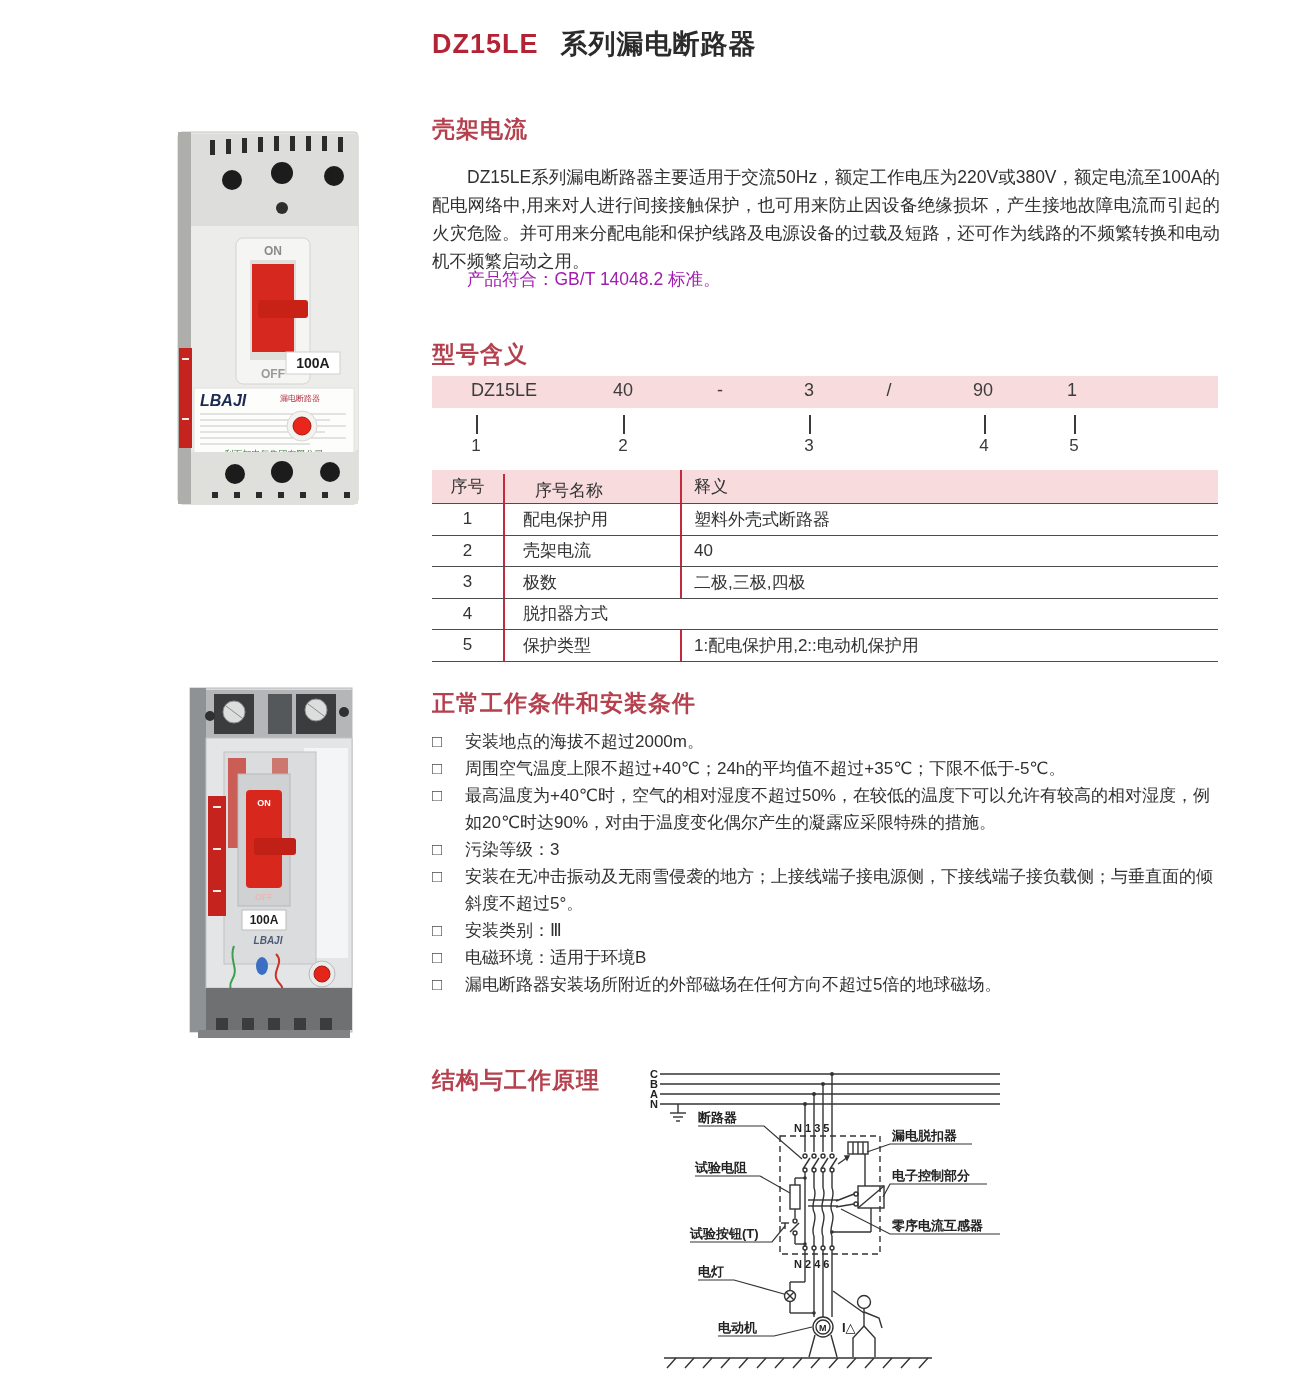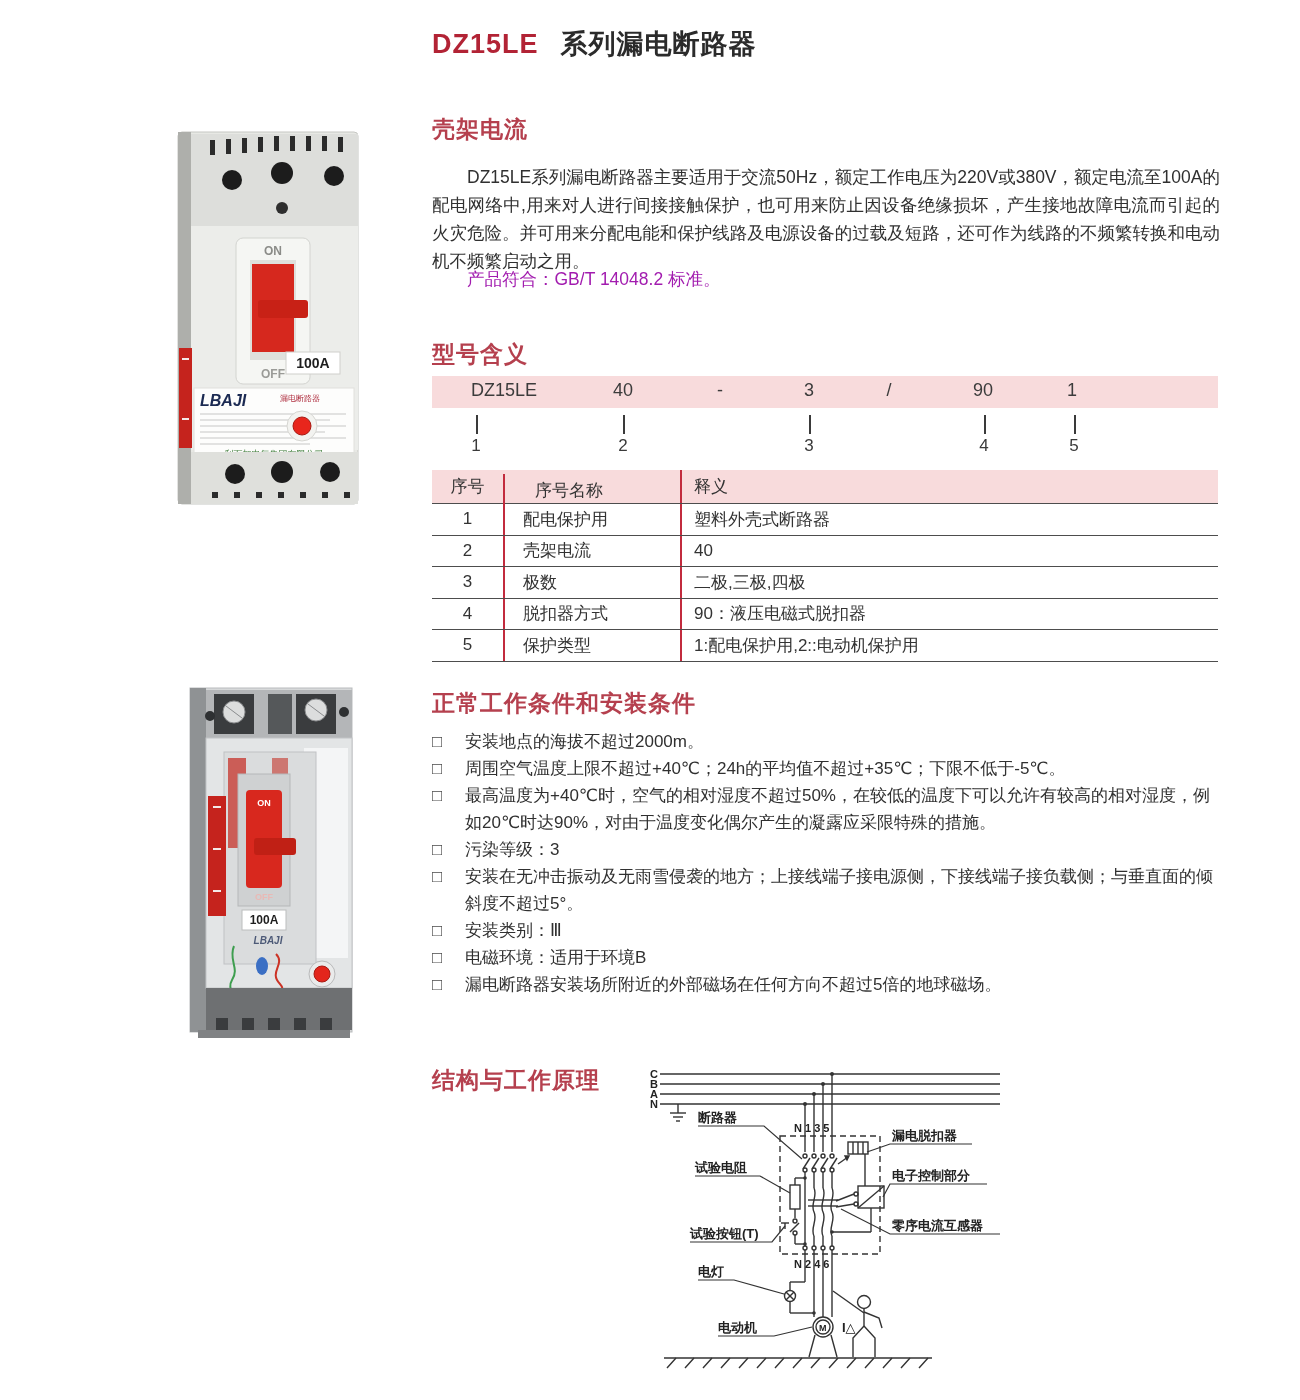--- a/index.html
+++ b/index.html
@@ -252,21 +252,20 @@
     <div class="tc3">40</div>
   </div>
   <div class="t-row">
     <div class="tc1">3</div>
     <div class="tc2">极数</div>
     <div class="tc3">二极,三极,四极</div>
   </div>
   <div class="t-row">
     <div class="tc1">4</div>
     <div class="tc2">脱扣器方式</div>
-    <div class="tc3">90：液压电磁式脱扣器</div>
   </div>
   <div class="t-row">
     <div class="tc1">5</div>
     <div class="tc2">保护类型</div>
     <div class="tc3">1:配电保护用,2::电动机保护用</div>
   </div>
 </div>
 
 <div class="abs sec-head" style="left:432px;top:688px;">正常工作条件和安装条件</div>
 

